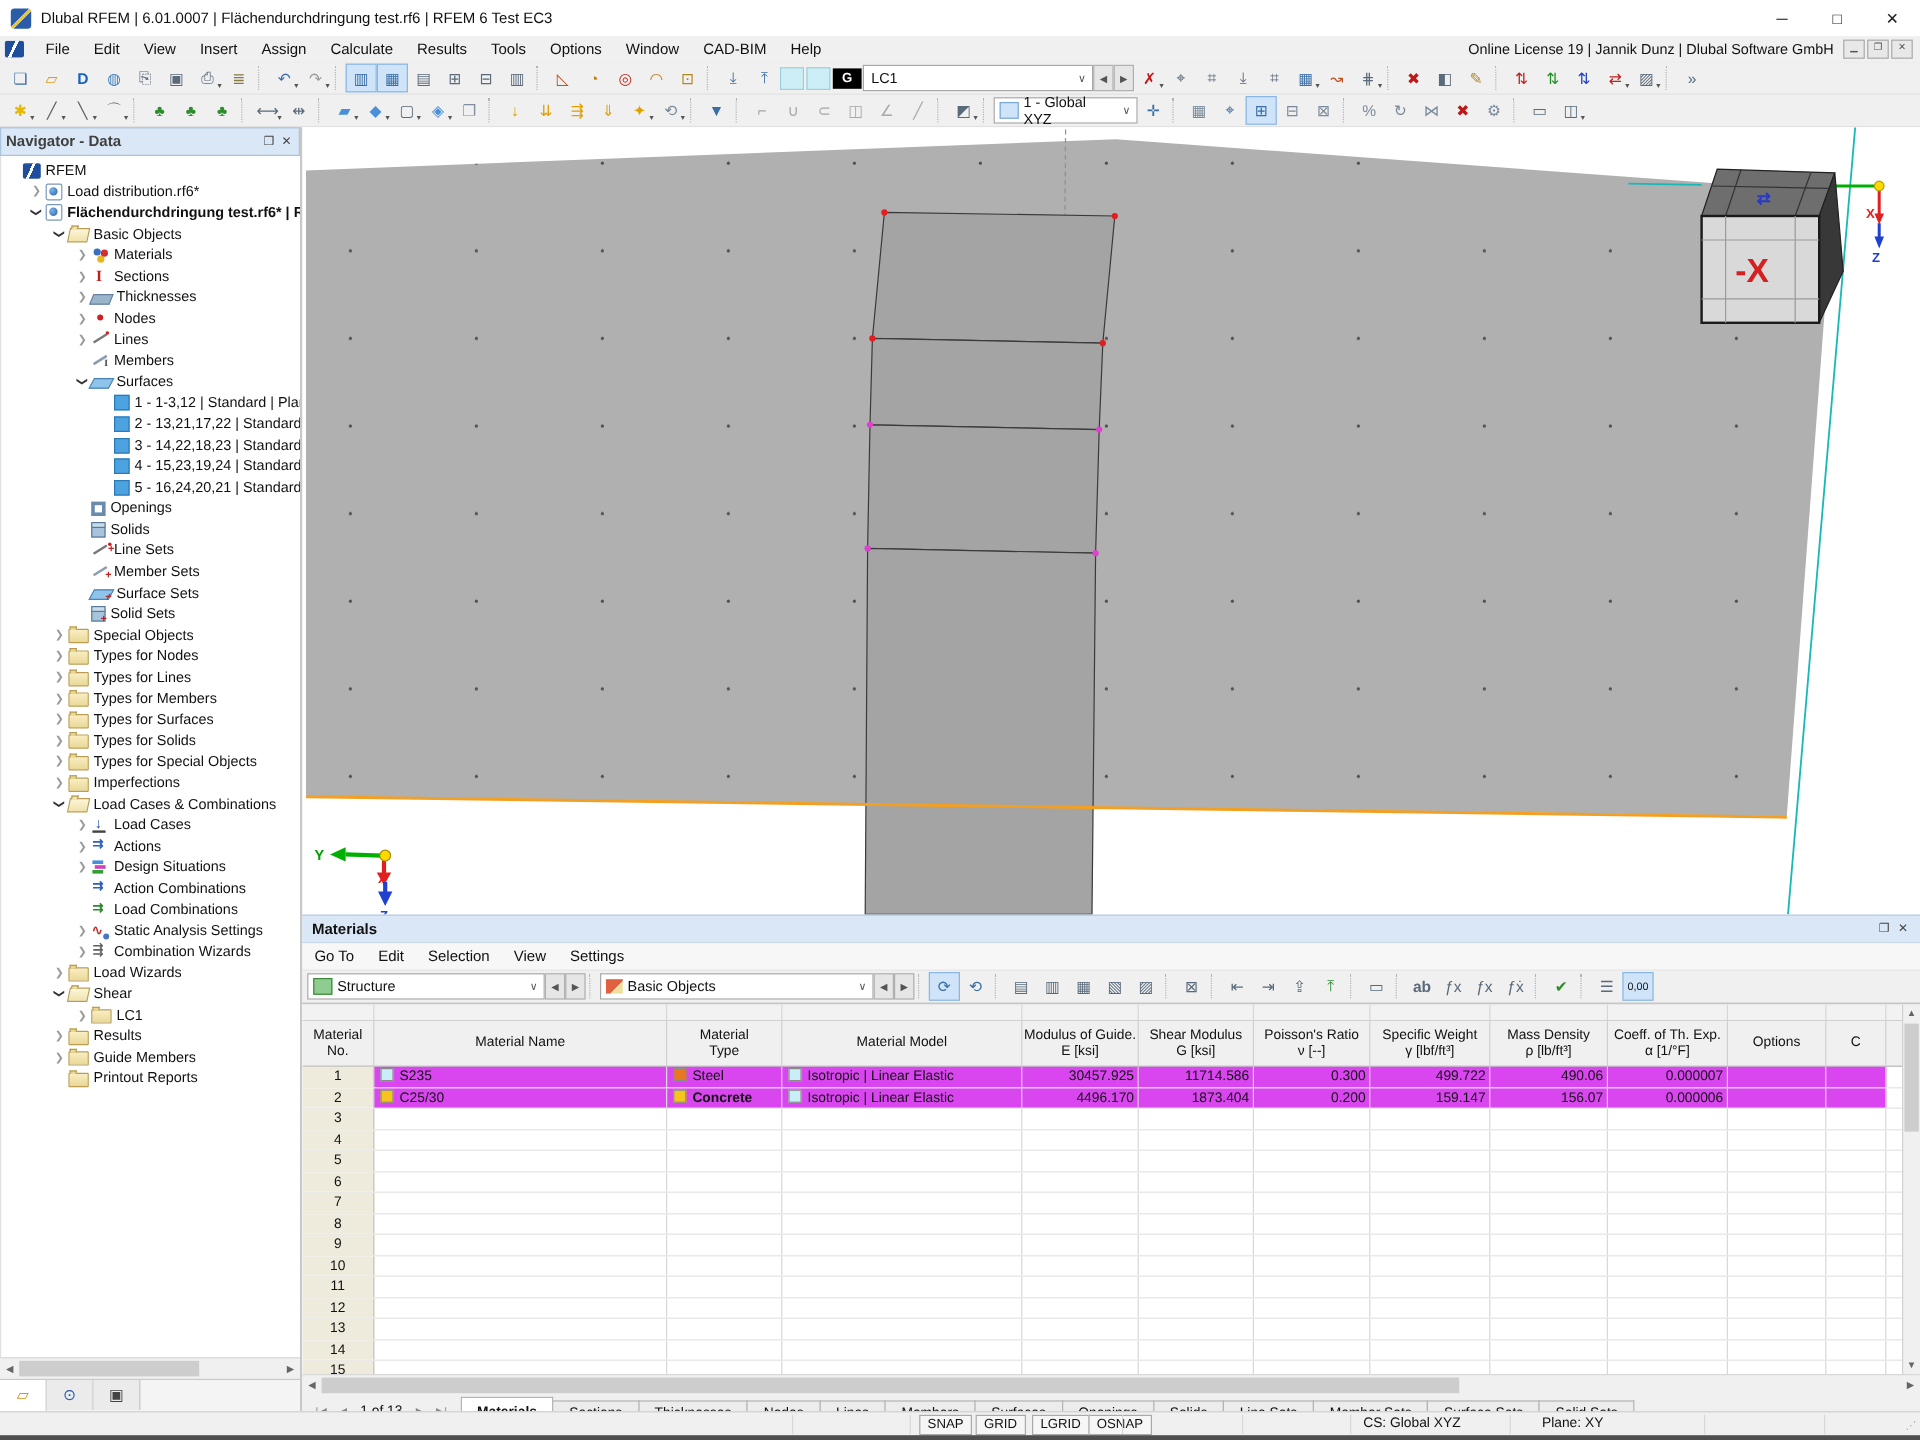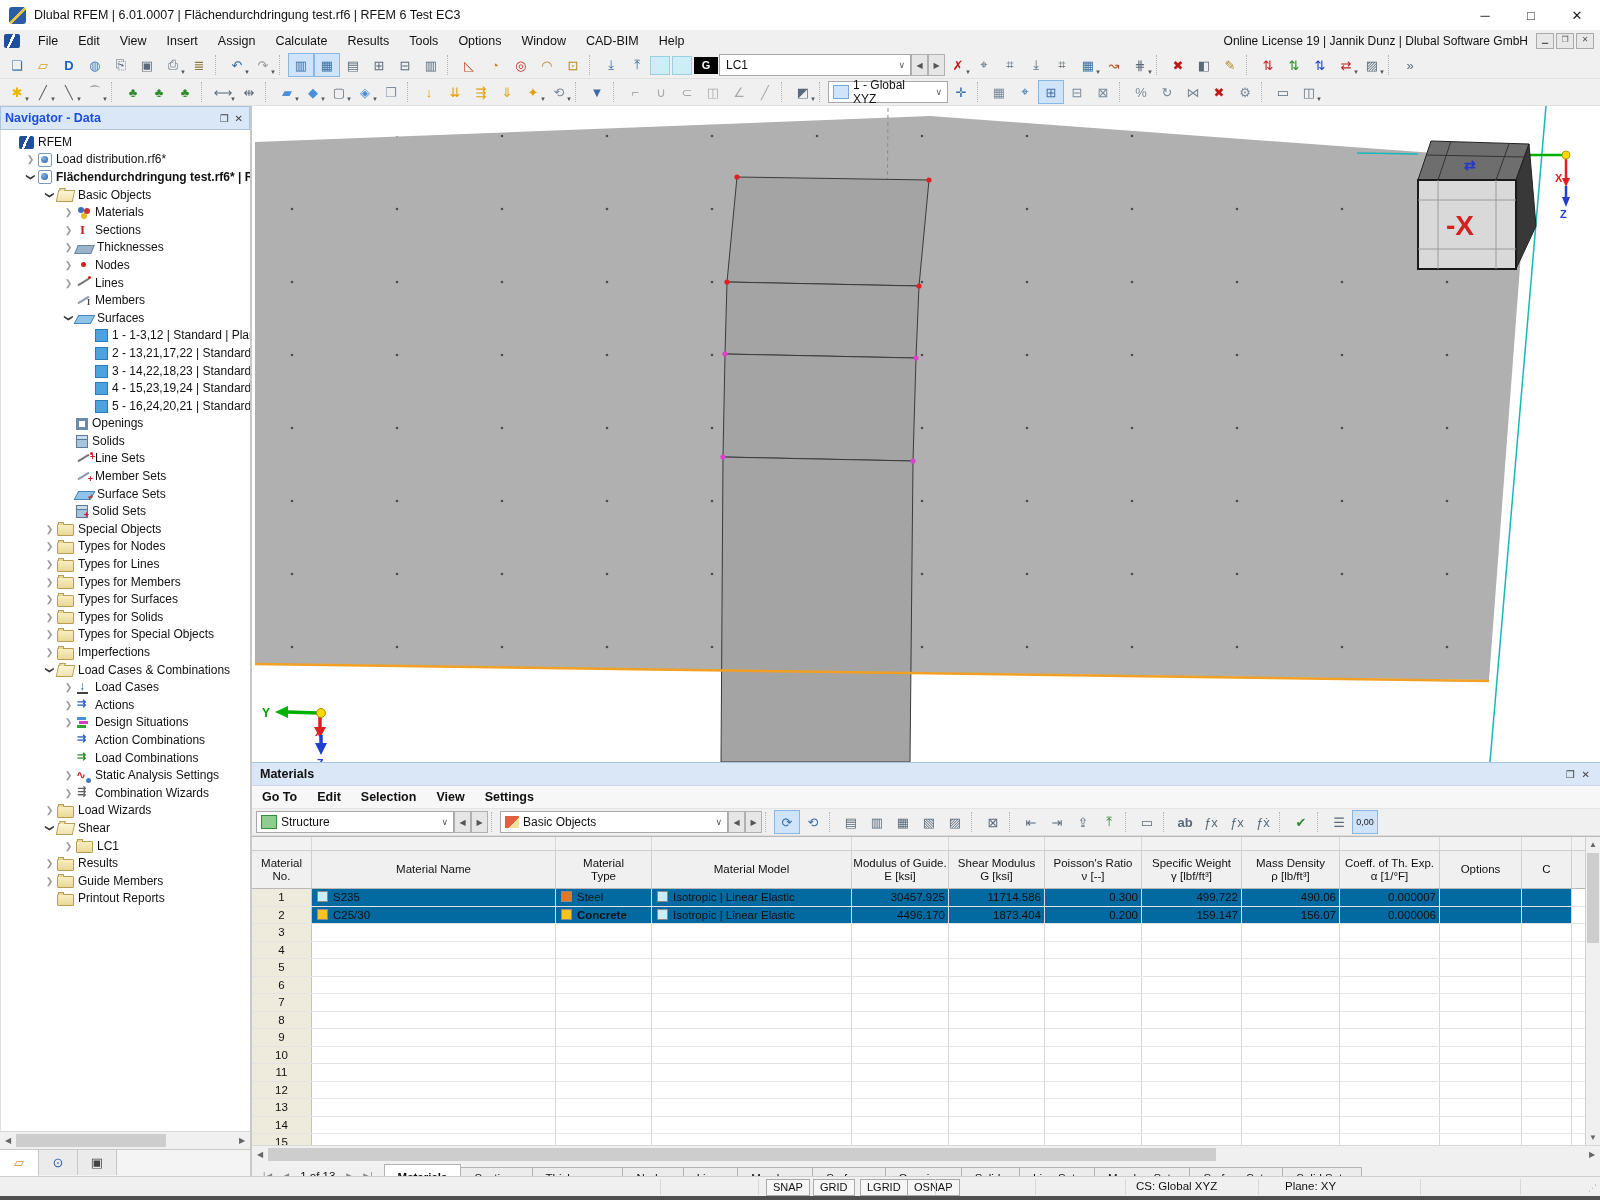--- a/index.html
+++ b/index.html
@@ -30,21 +30,21 @@
   .combo .cicon{width:14px;height:12px;margin:0 4px;flex:none;}
   .combo .caret{margin-left:auto;padding:0 5px;color:#555;font-size:9px;}
   .spin{width:15px;height:20px;background:#e6e6e6;border:1px solid #b0b0b0;font-size:8px;color:#555;display:flex;align-items:center;justify-content:center;flex:none;}
   .lcbadge{width:24px;height:17px;background:#000;color:#fff;font-weight:bold;font-size:11px;display:flex;align-items:center;justify-content:center;flex:none;margin-right:1px;}
   .cyanbox{width:18px;height:17px;background:#cdeef6;border:1px solid #9ccfdc;flex:none;margin-right:2px;}
   
   #main{position:absolute;left:0;top:106px;width:1600px;height:1070px;display:flex;}
   
   #navigator{width:252px;flex:none;background:#fff;border-right:2px solid #c8c8c8;display:flex;flex-direction:column;box-sizing:border-box;}
   #nav-header{height:22px;background:#d9e7f6;border:1px solid #aac4dd;display:flex;align-items:center;padding:0 4px;flex:none;}
-  #nav-header .ntitle{font-weight:bold;color:#1d4ed8;font-size:12.5px;}
+  #nav-header .ntitle{font-weight:bold;color:#404040;font-size:12.5px;}
   #nav-header .nbtn{margin-left:auto;color:#444;font-size:10px;padding:0 4px;}
   #nav-header .nbtn2{color:#444;font-size:10px;padding:0 2px;}
   #tree{flex:1;overflow:hidden;padding-top:3px;background:#fff;border-left:1px solid #e0e0e0;}
   .trow{height:17.6px;display:flex;align-items:center;white-space:nowrap;overflow:hidden;}
   .trow .exp{width:13px;flex:none;text-align:center;color:#9a9a9a;font-size:9px;}
   .trow .exp.open{transform:rotate(90deg);color:#333;}
   .trow .tlabel{font-size:12px;overflow:hidden;text-overflow:clip;}
   .trow .tlabel.bold{font-weight:bold;}
   
   .ti{width:15px;height:15px;flex:none;margin:0 4px 0 1px;position:relative;display:inline-block;}
@@ -91,34 +91,34 @@
   #rightcol{flex:1;display:flex;flex-direction:column;min-width:0;}
   
   #viewport{height:656px;flex:none;background:#fff;position:relative;overflow:hidden;}
   #viewport svg{position:absolute;left:0;top:0;}
   
   #matpanel{flex:1;display:flex;flex-direction:column;min-height:0;background:#f0f0f0;}
   #mp-title{height:22px;background:#d9e7f6;border-top:1px solid #aac4dd;border-bottom:1px solid #c8d8e8;display:flex;align-items:center;padding:0 8px;flex:none;}
   #mp-title .mtitle{font-weight:bold;font-size:12.5px;}
   #mp-title .nbtn{margin-left:auto;color:#444;font-size:10px;padding:0 5px;}
   #mp-title .nbtn2{color:#444;font-size:10px;padding:0 2px;}
-  #mp-menu{height:22px;background:#f7f7f7;display:flex;align-items:center;flex:none;border-bottom:1px solid #e4e4e4;font-weight:bold;}
+  #mp-menu{height:22px;background:#f7f7f7;display:flex;align-items:center;flex:none;border-bottom:1px solid #e4e4e4;}
   #mp-toolbar{height:26px;background:#f0f0f0;display:flex;align-items:center;flex:none;padding-left:4px;border-bottom:1px solid #dcdcdc;}
   
   #tablewrap{flex:none;height:308px;position:relative;background:#fff;border-top:1px solid #b8b8b8;overflow:hidden;}
   #mat-table{position:absolute;left:0;top:0;right:14px;bottom:0;}
   .grouprow{height:13px;background:#f2f2f2;border-bottom:1px solid #cfcfcf;display:flex;}
   .grouprow .gc{border-right:1px solid #d8d8d8;height:100%;box-sizing:border-box;flex:none;}
   .hdrrow{height:37px;background:#f0f0f0;border-bottom:1px solid #b8b8b8;display:flex;}
   .hc{border-right:1px solid #cfcfcf;box-sizing:border-box;flex:none;display:flex;flex-direction:column;align-items:center;justify-content:center;font-size:11.5px;line-height:13px;text-align:center;}
   .brow{height:16.5px;display:flex;border-bottom:1px solid #e4e4e4;}
   .bc{border-right:1px solid #d8d8d8;box-sizing:border-box;flex:none;font-size:11.5px;line-height:16px;white-space:nowrap;overflow:hidden;padding:0 3px;}
   .bc.num{text-align:right;}
   .bc.rowno{background:#eeebdd;text-align:center;padding:0;border-right:1px solid #c4c4c4;}
-  .brow.filled .bc.data{background:#0369a1;}
+  .brow.filled .bc.data{background:#d946ef;}
   .swatch{display:inline-block;width:9px;height:9px;border:1px solid #8a8a8a;vertical-align:-1px;margin:0 5px 0 2px;}
   #tab-vscroll{position:absolute;right:0;top:0;bottom:0;width:14px;background:#f0f0f0;border-left:1px solid #d0d0d0;}
   #tab-vscroll .thumb{position:absolute;left:1px;top:16px;width:12px;height:90px;background:#cdcdcd;}
   #tab-vscroll .sbtn{width:14px;}
   #mp-hscroll{height:17px;background:#f0f0f0;display:flex;align-items:center;flex:none;border-top:1px solid #d8d8d8;}
   #mp-hscroll .track{flex:1;height:15px;position:relative;background:#f0f0f0;}
   #mp-hscroll .thumb{position:absolute;left:0;top:1px;width:72%;height:13px;background:#cdcdcd;}
   
   #mp-tabbar{height:26px;background:#f0f0f0;display:flex;align-items:flex-end;flex:none;}
   .pagerbox{display:flex;align-items:center;height:100%;padding:0 6px;flex:none;}

